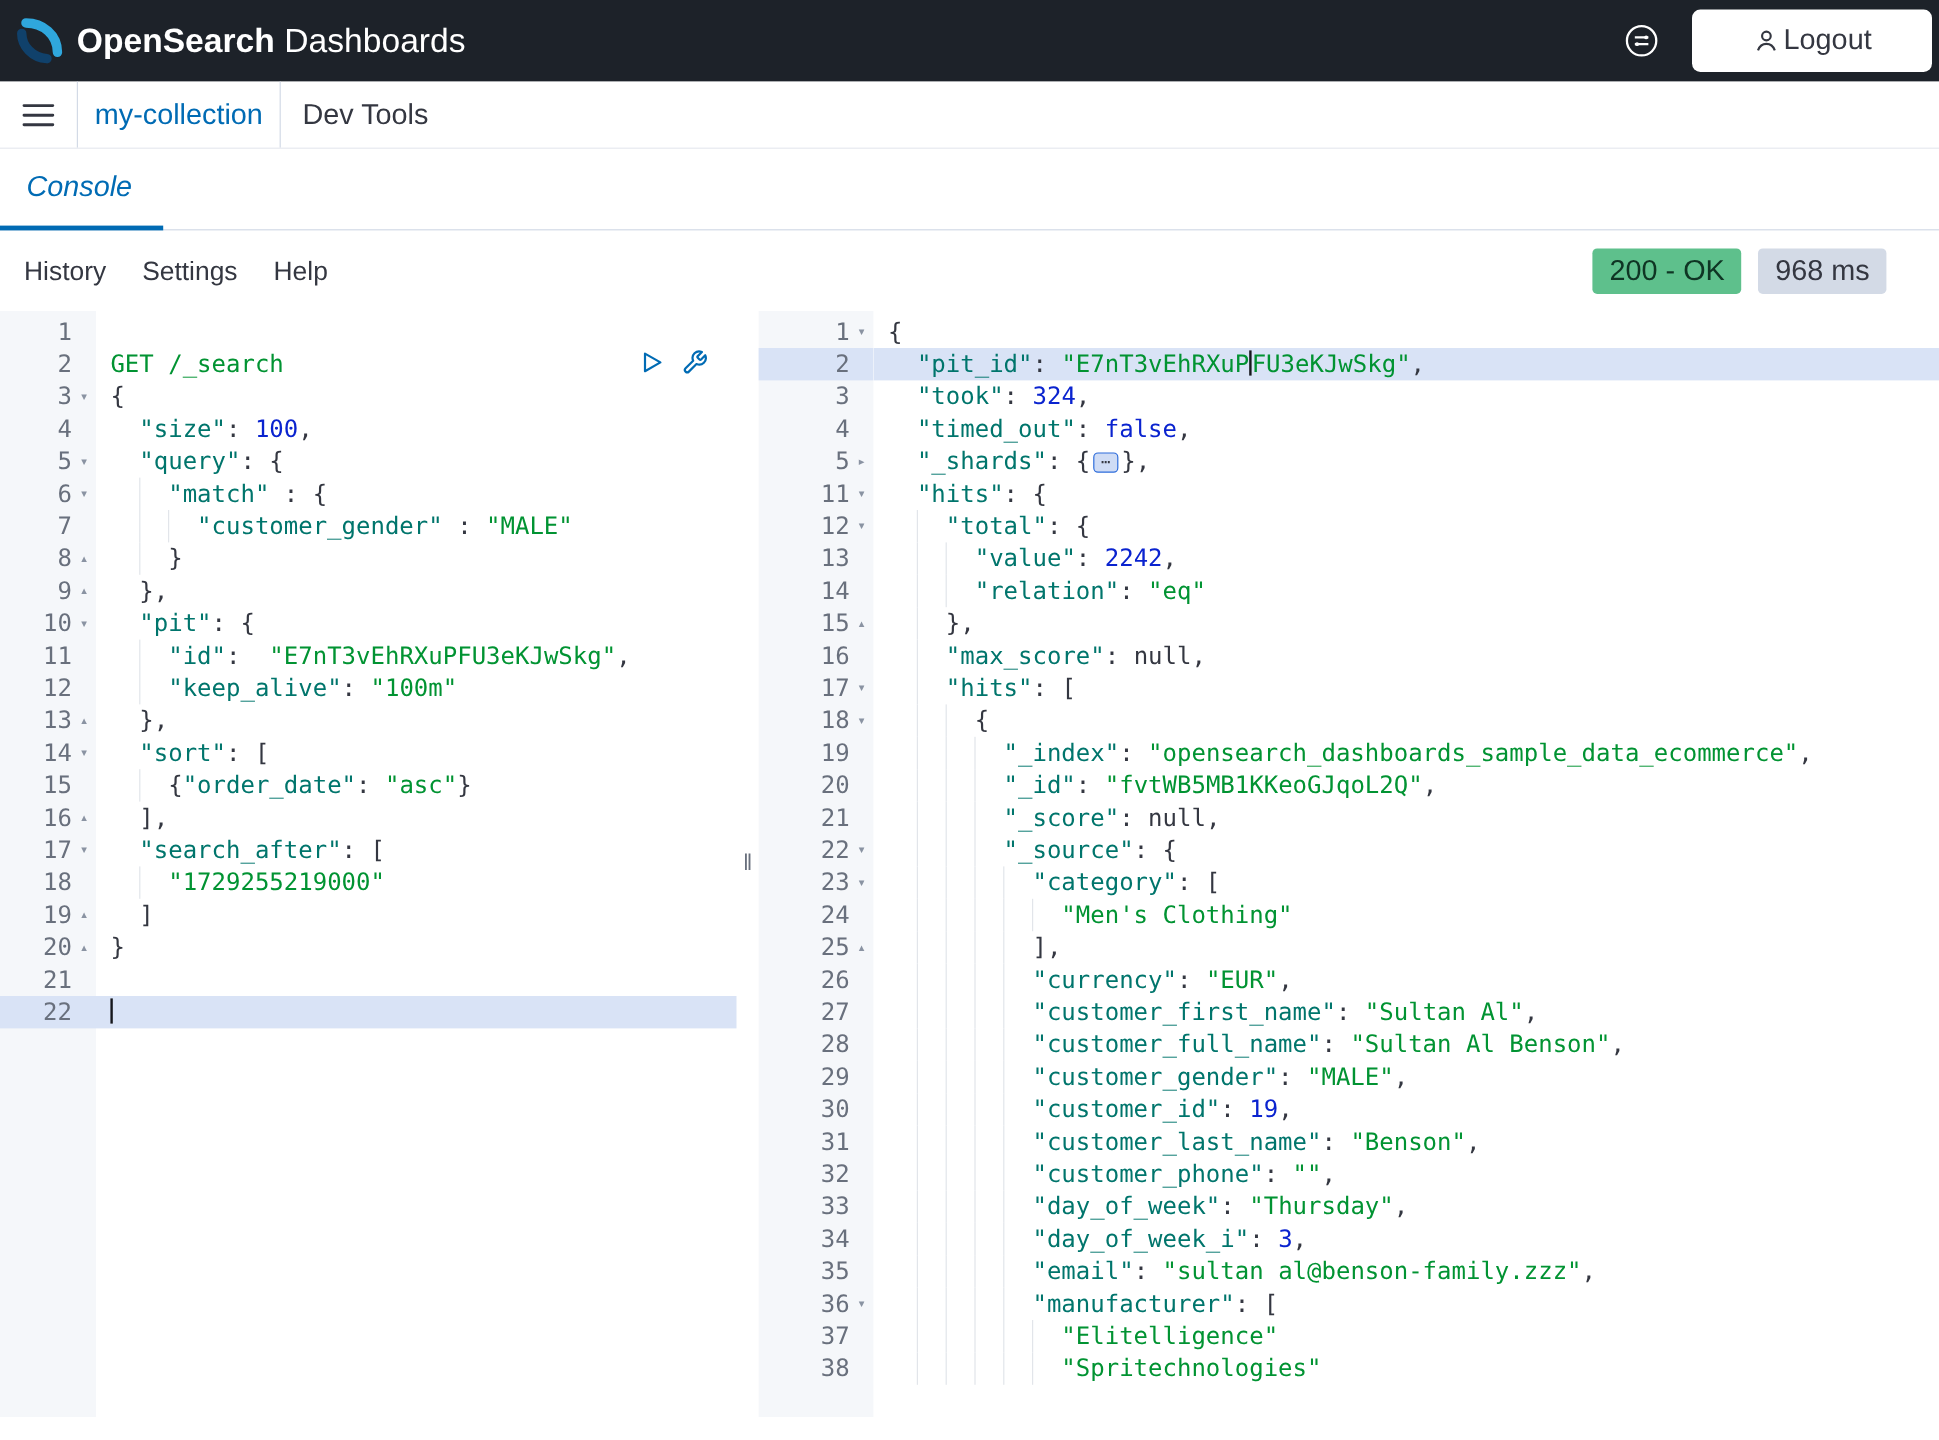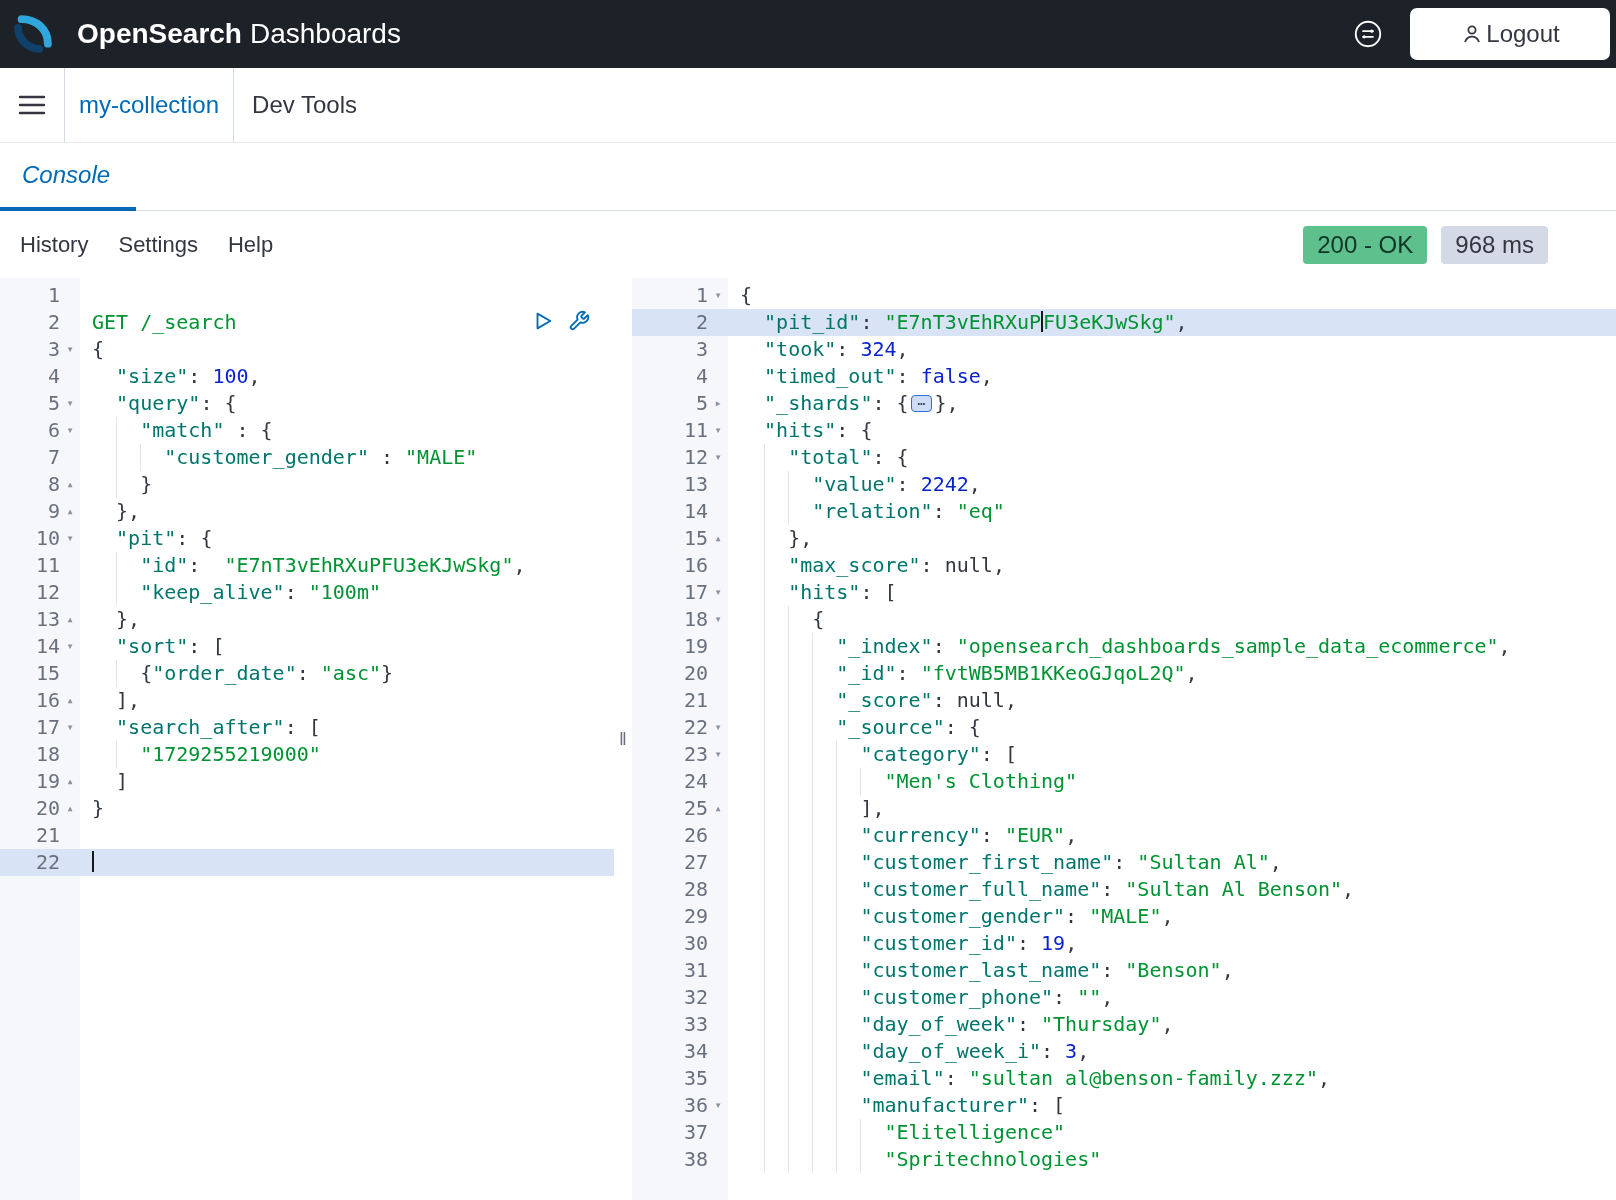--- a/index.html
+++ b/index.html
@@ -2,49 +2,49 @@
 <html style="--accent: #006bb4; --topbar-bg: #1d2229; --text: #343741; --success-bg: #5ec08c; --success-text: #0f3524; --neutral-bg: #d3dae6; --border: #d3dae6; --tok-key: #00756c; --tok-string: #019332; --tok-number: #0a23cf; --tok-plain: #343741; --line-num: #69707d; --active-line: #d9e3f6; --gutter-bg: #f5f7fa; --guide: #e2e5ea;"><head>
 <meta charset="utf-8">
 <style>
   * { margin:0; padding:0; box-sizing:border-box; }
   html,body { width:1616px; height:1200px; overflow:hidden; background:#fff;
               font-family:"Liberation Sans", sans-serif; color:var(--text,#343741); }
 
   
   .topbar { height:68px; background:var(--topbar-bg,#1d2229); display:flex;
             align-items:center; justify-content:space-between; padding:0 6px 0 12px; }
-  .brand { display:flex; align-items:center; gap:23px;justify-content:flex-end; }
+  .brand { display:flex; align-items:center; gap:10px;justify-content:flex-end; }
   .brand-text { font-size:28px; color:#fff; white-space:nowrap; }
   .brand-text .b { font-weight:800; }
   .brand-text .l { font-weight:500; margin-left:8px; }
   .top-right { display:flex; align-items:center; gap:26px; }
   .circle-btn { background:none; border:none; cursor:pointer; display:flex; padding:0; }
   .logout { height:52px; min-width:200px; background:#fff; border:none; border-radius:7px;
             display:flex; align-items:center; justify-content:center; gap:2px;
             font-size:24px; color:var(--text,#343741); font-family:inherit; cursor:pointer; }
 
   
-  .crumbbar { height:75px; display:flex; align-items:stretch; background:#fff;
+  .crumbbar { height:56px; display:flex; align-items:stretch; background:#fff;
               border-bottom:1px solid #e6e9ef; }
   .menu-btn { width:64px; display:flex; align-items:center; justify-content:center;
               background:none; border:none; cursor:pointer; }
   .crumb-collection { display:flex; align-items:center; padding:0 14px;
                       border-left:1px solid var(--border,#d3dae6);
                       border-right:1px solid var(--border,#d3dae6);
                       color:var(--accent,#006bb4); font-size:24px; cursor:pointer; }
   .crumb-app { display:flex; align-items:center; padding:16px 18px; font-size:24px; font-weight:500; }
 
   
   .tabbar { height:68px; display:flex; border-bottom:1px solid var(--border,#d3dae6);font-style:italic; }
   .tab { display:flex; align-items:center; padding:0 26px 0 22px; font-size:24px; font-weight:500;
          color:var(--accent,#006bb4); border-bottom:4px solid var(--accent,#006bb4);
          margin-bottom:-1px; cursor:pointer; }
 
   
-  .toolbar { height:67px; display:flex; align-items:center; padding:0 68px 0 20px;
+  .toolbar { height:67px; display:flex; align-items:center; padding:0 44px 0 20px;
              gap:30px; font-size:22px; }
   .tool-link { cursor:pointer; }
   .toolbar .spacer { flex:1; }
   .badges { display:flex; gap:14px; }
   .badge { font-size:24px; font-weight:500; padding:5px 14px; border-radius:4px; white-space:nowrap; }
   .badge.success { background:var(--success-bg,#5ec08c); color:var(--success-text,#0f3524); }
   .badge.neutral { background:var(--neutral-bg,#d3dae6); color:var(--text,#343741); }
 
   
   .editors { display:flex; height:922px; overflow:hidden; }

